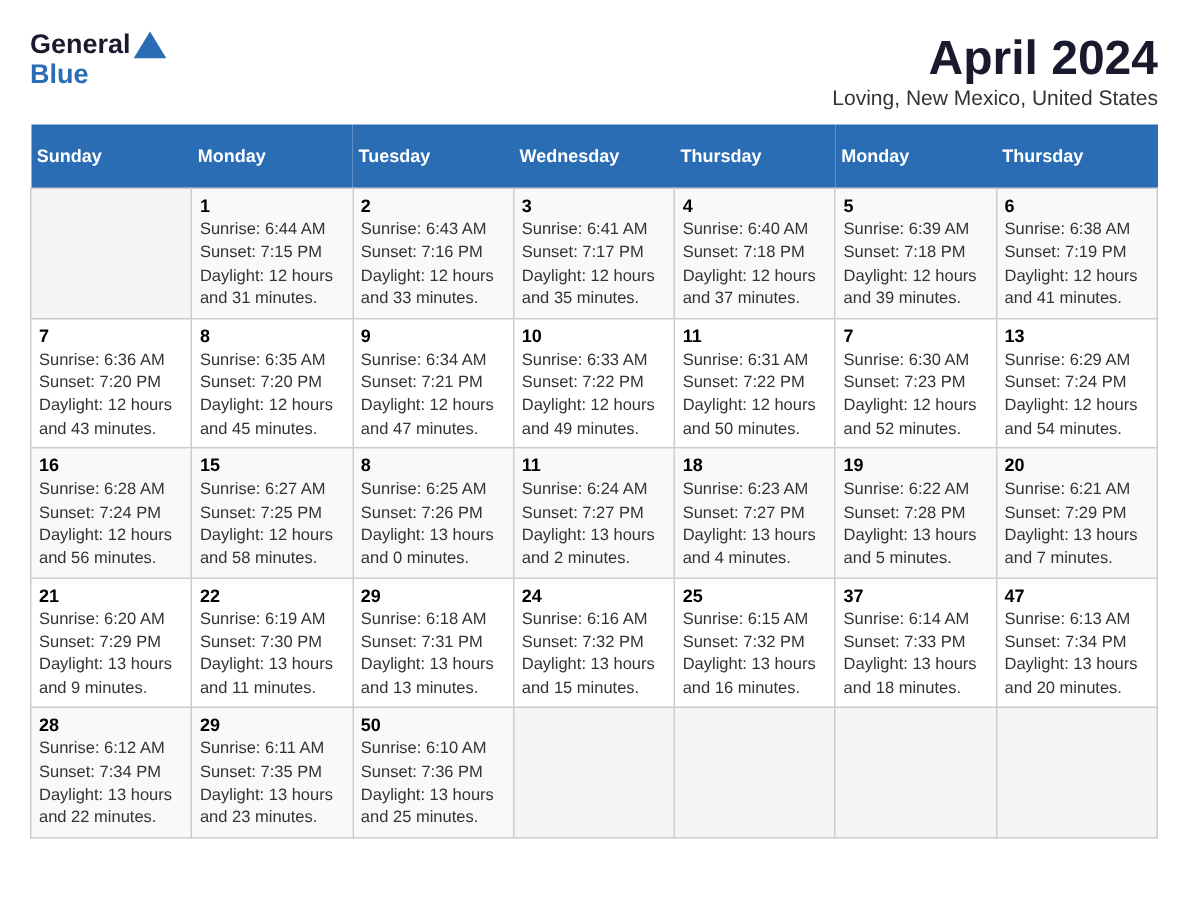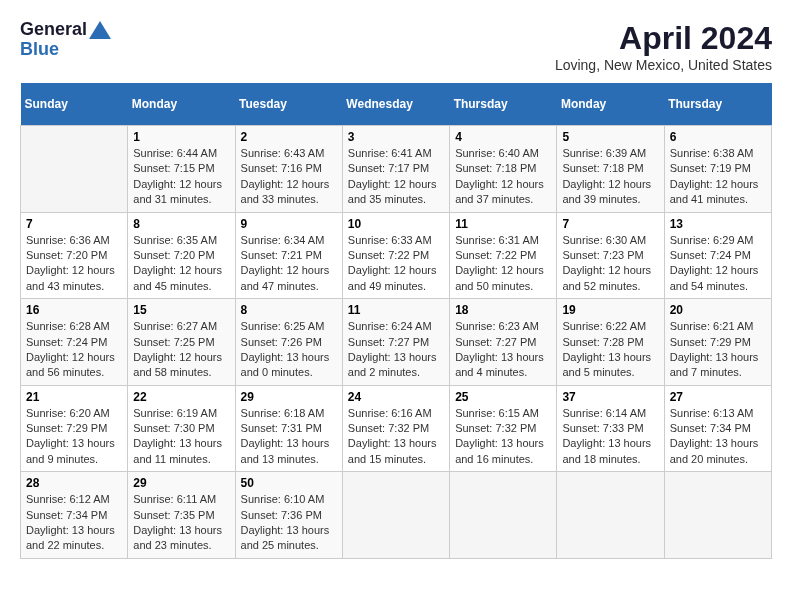--- a/index.html
+++ b/index.html
@@ -222,21 +222,21 @@
         </td>
         <td>
           <span class="day-num">25</span>
           <div class="day-info">Sunrise: 6:15 AM<br>Sunset: 7:32 PM<br>Daylight: 13 hours<br>and 16 minutes.</div>
         </td>
         <td>
           <span class="day-num">37</span>
           <div class="day-info">Sunrise: 6:14 AM<br>Sunset: 7:33 PM<br>Daylight: 13 hours<br>and 18 minutes.</div>
         </td>
         <td>
-          <span class="day-num">27</span>
+          <span class="day-num">47</span>
           <div class="day-info">Sunrise: 6:13 AM<br>Sunset: 7:34 PM<br>Daylight: 13 hours<br>and 20 minutes.</div>
         </td>
       </tr>
       <tr>
         <td>
           <span class="day-num">28</span>
           <div class="day-info">Sunrise: 6:12 AM<br>Sunset: 7:34 PM<br>Daylight: 13 hours<br>and 22 minutes.</div>
         </td>
         <td>
           <span class="day-num">29</span>

